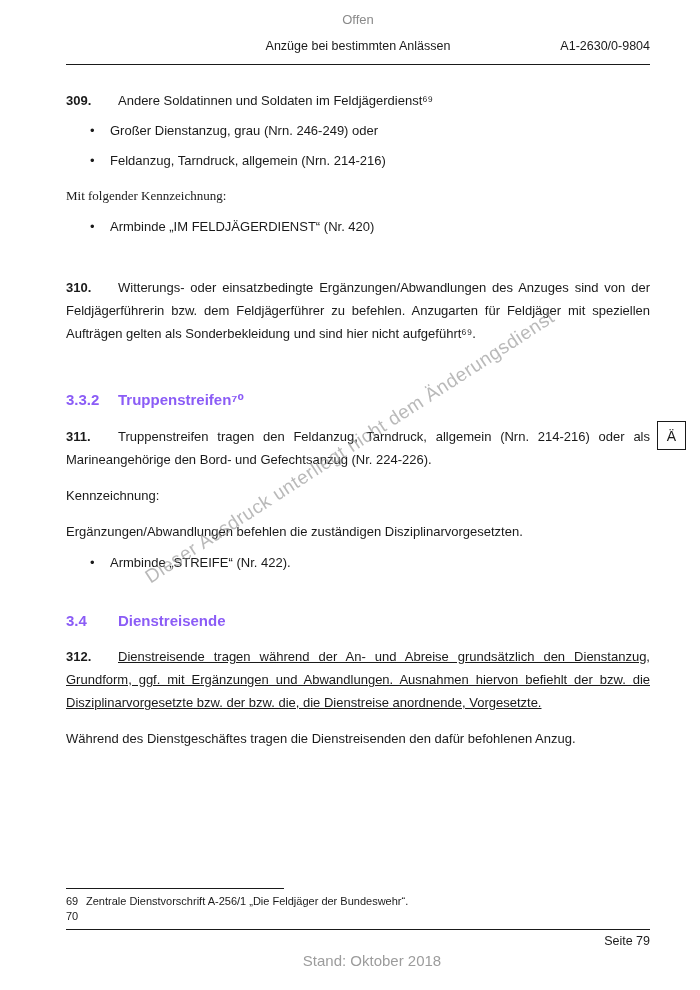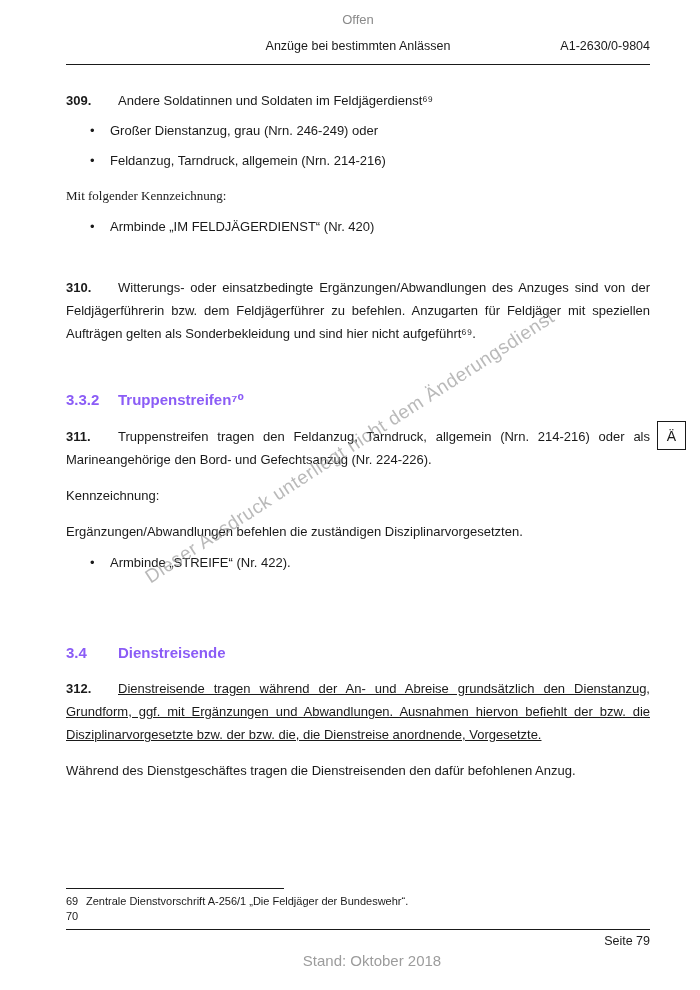--- a/index.html
+++ b/index.html
@@ -83,21 +83,21 @@
   }
   .mit-kennz { margin-top: 12px; font-family: Liberation Serif, serif; }
   .armbinde-list { margin-top: 5px; }
   .section-heading {
     color: #8b5cf6;
     font-weight: bold;
     font-size: 15px;
     margin: 0;
   }
   .h332 { margin-top: 46px; }
-  .h34 { margin-top: 70px; }
+  .h34 { margin-top: 38px; }
   .section-heading .snum {
     display: inline-block;
     width: 52px;
   }
   .p311 { margin-top: 16px; }
   .erg-line { margin-top: 13px; }
   .kennz2 { margin-top: 13px; }
   .streife-list { margin-top: 4px; }
   .p312 { margin-top: 16px; text-decoration: underline; }
   .waehrend { margin-top: 13px; }

